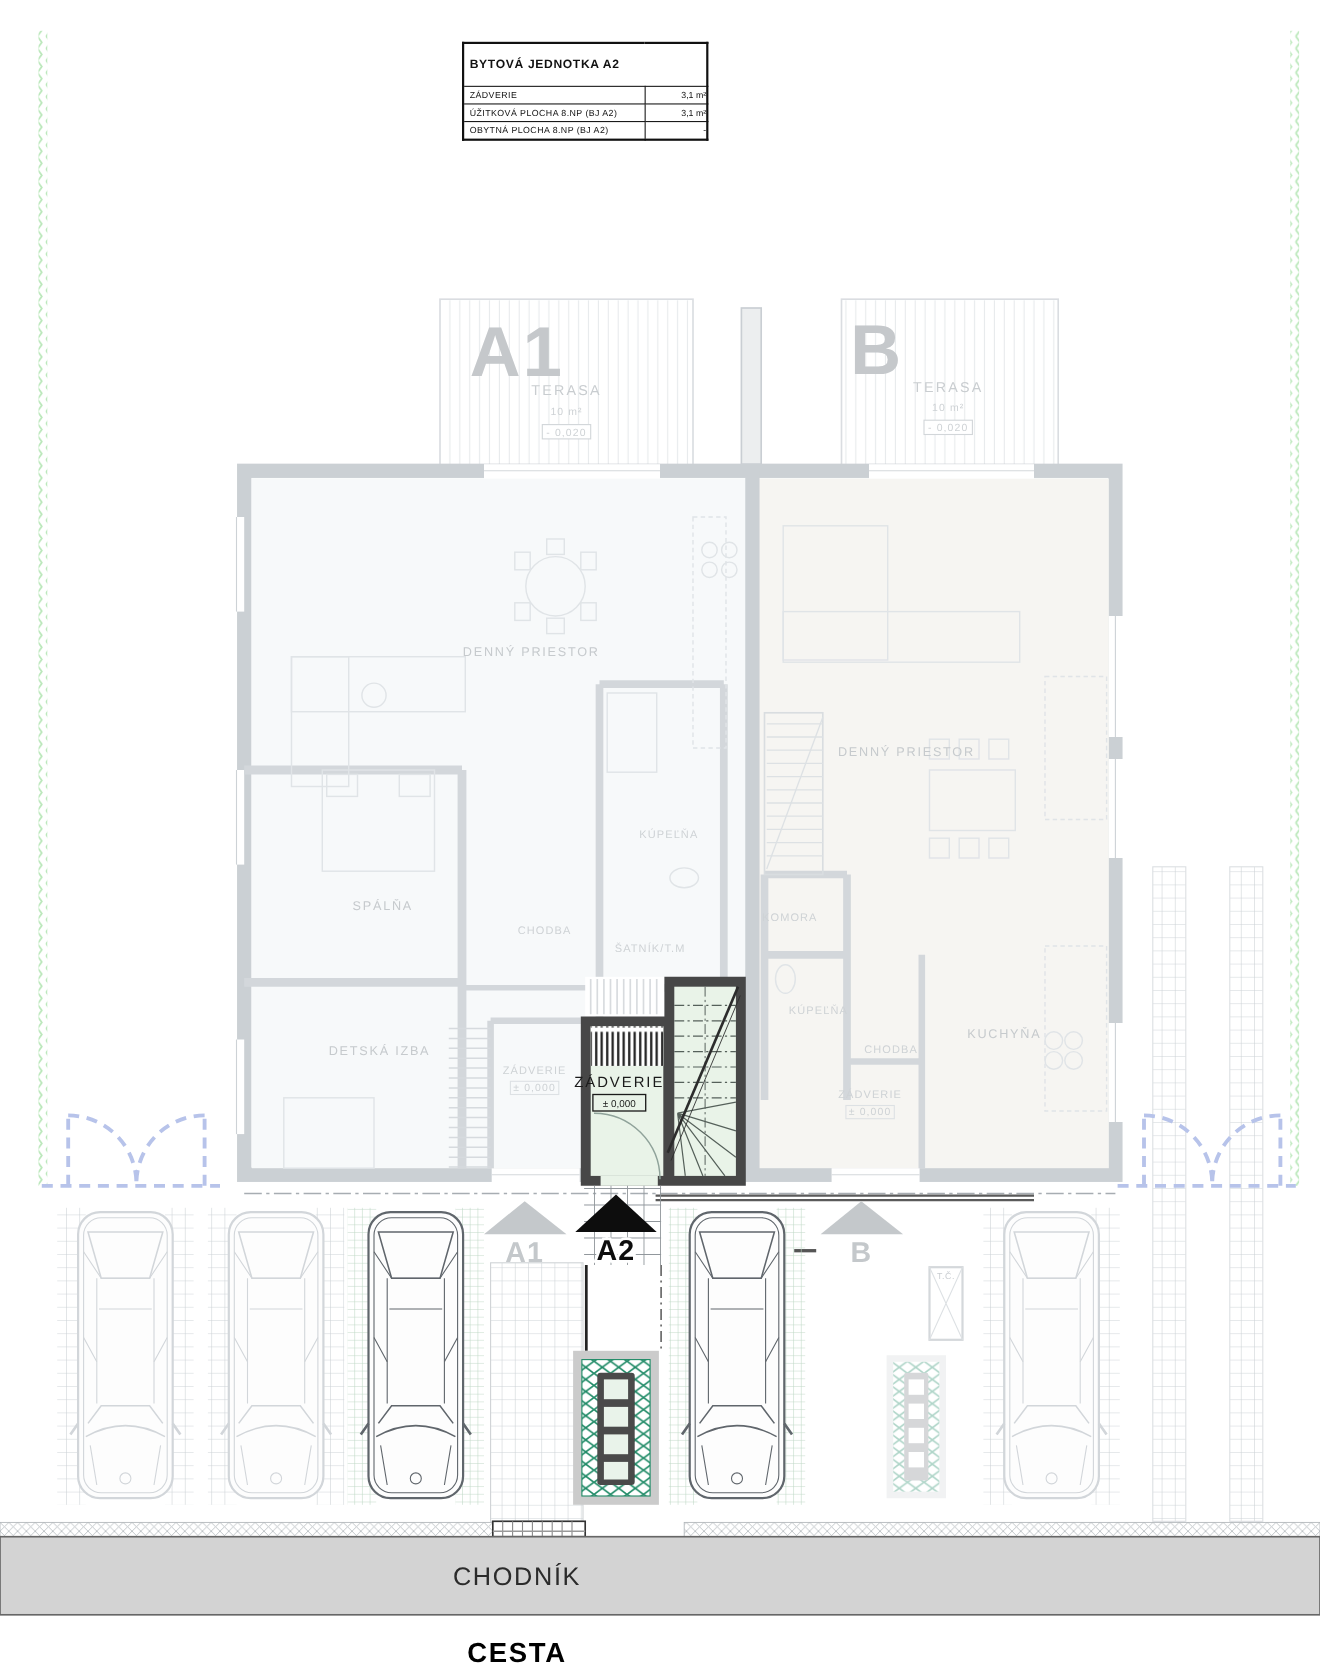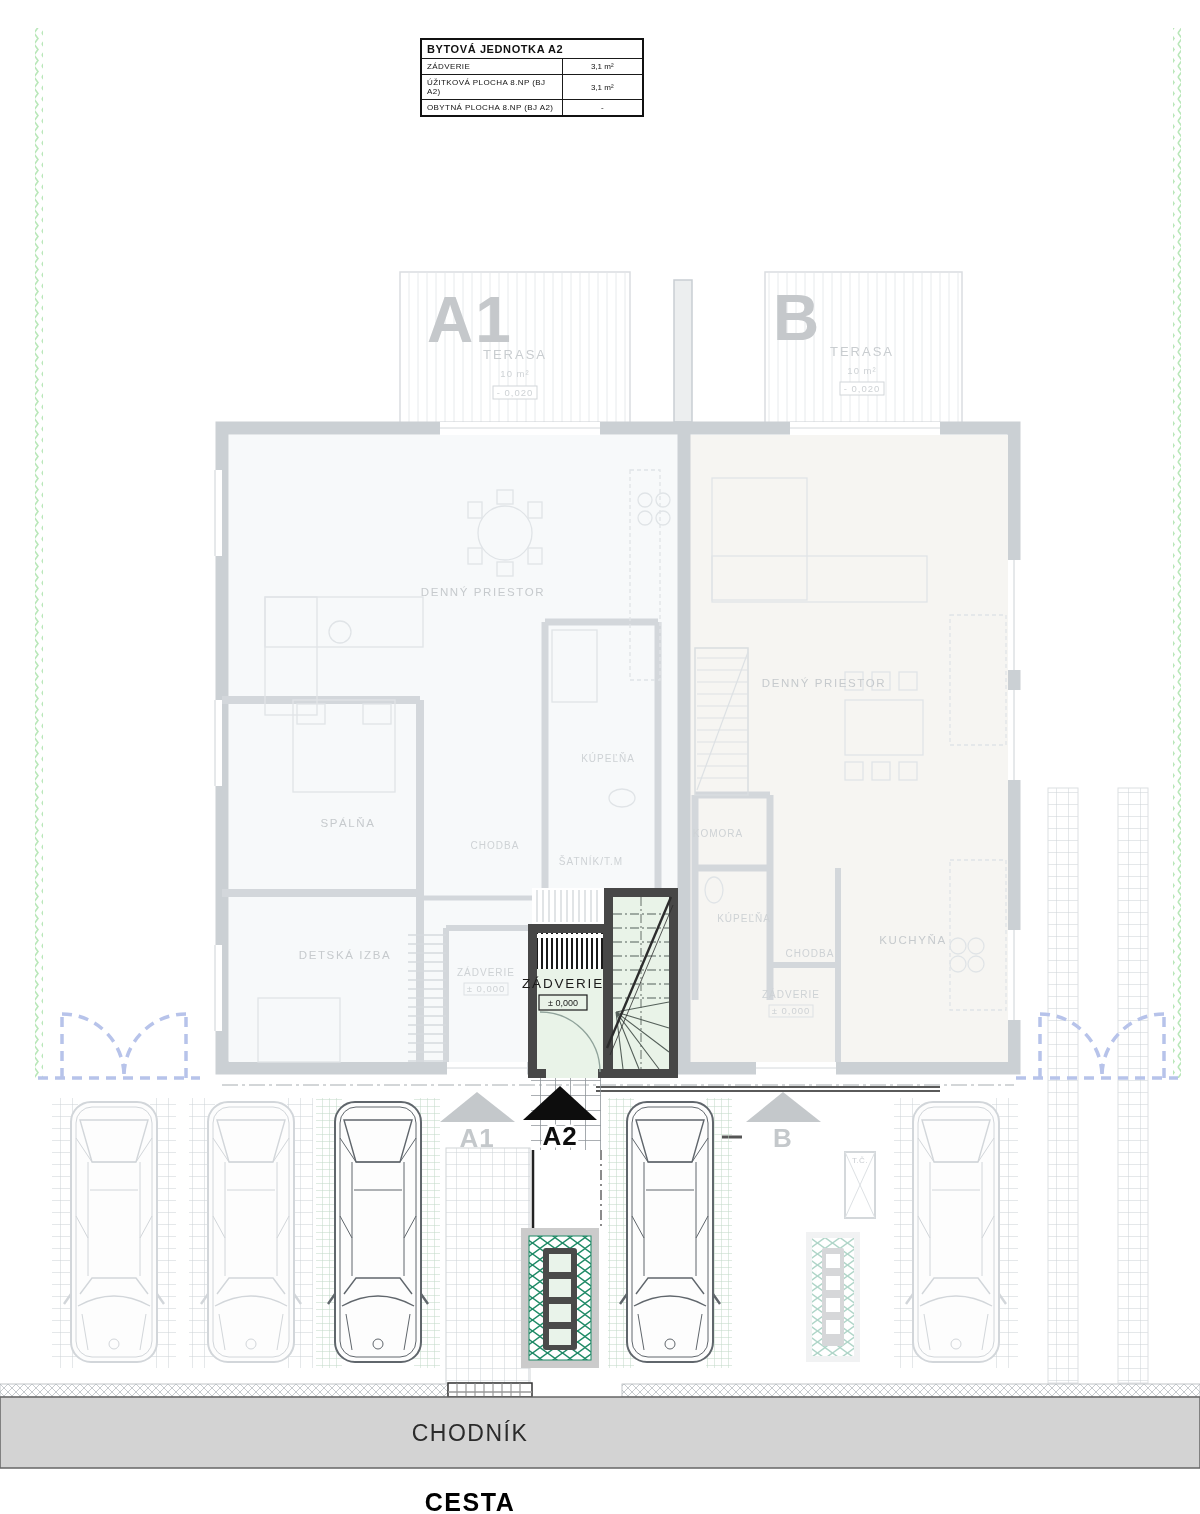--- a/index.html
+++ b/index.html
@@ -3,23 +3,23 @@
 <meta charset="utf-8">
 <style>
   * { margin:0; padding:0; box-sizing:border-box; }
   html,body { background:#fff; }
   body { width:1200px; height:1514px; position:relative; overflow:hidden;
          font-family:"Liberation Sans", sans-serif; }
   .plan-svg { position:absolute; left:0; top:0; }
   table.legend { position:absolute; left:420px; top:38px; width:224px;
                  border-collapse:collapse; background:#fff; border:2px solid #111; }
   table.legend th, table.legend td { border:1px solid #1a1a1a; color:#111; }
-  table.legend th { font-size:11px; font-weight:bold; text-align:left; padding:3px 5px; letter-spacing:.6px; }
+  table.legend th { font-size:11px; font-weight:bold; text-align:left; padding:13px 5px; letter-spacing:.6px; }
   table.legend td.lab { font-size:8px; padding:3px 5px; letter-spacing:.4px; }
-  table.legend td.val { font-size:8px; width:81px; text-align:center; }
+  table.legend td.val { font-size:8px; width:57px; text-align:right; }
   svg text { font-family:"Liberation Sans", sans-serif; }
   .rmF  { fill:#c6cacd; font-size:11.5px; letter-spacing:1.6px; }
   .rmF2 { fill:#ced2d5; font-size:10px;  letter-spacing:1px; }
   .big  { fill:#c5c8cb; font-size:64px; font-weight:bold; letter-spacing:2px; }
   .ter  { fill:#c9cdd0; font-size:13px; letter-spacing:2px; }
   .terS { fill:#ced2d5; font-size:9.5px; letter-spacing:1px; }
   .rmA2 { fill:#1b1b1b; font-size:13.5px; letter-spacing:1.8px; }
   .lvlA2{ fill:#1b1b1b; font-size:9px; }
   .mkF  { fill:#c4c8cb; font-size:26px; font-weight:bold; letter-spacing:1px; }
   .mkA  { fill:#0d0d0d; font-size:26px; font-weight:bold; letter-spacing:1px;

